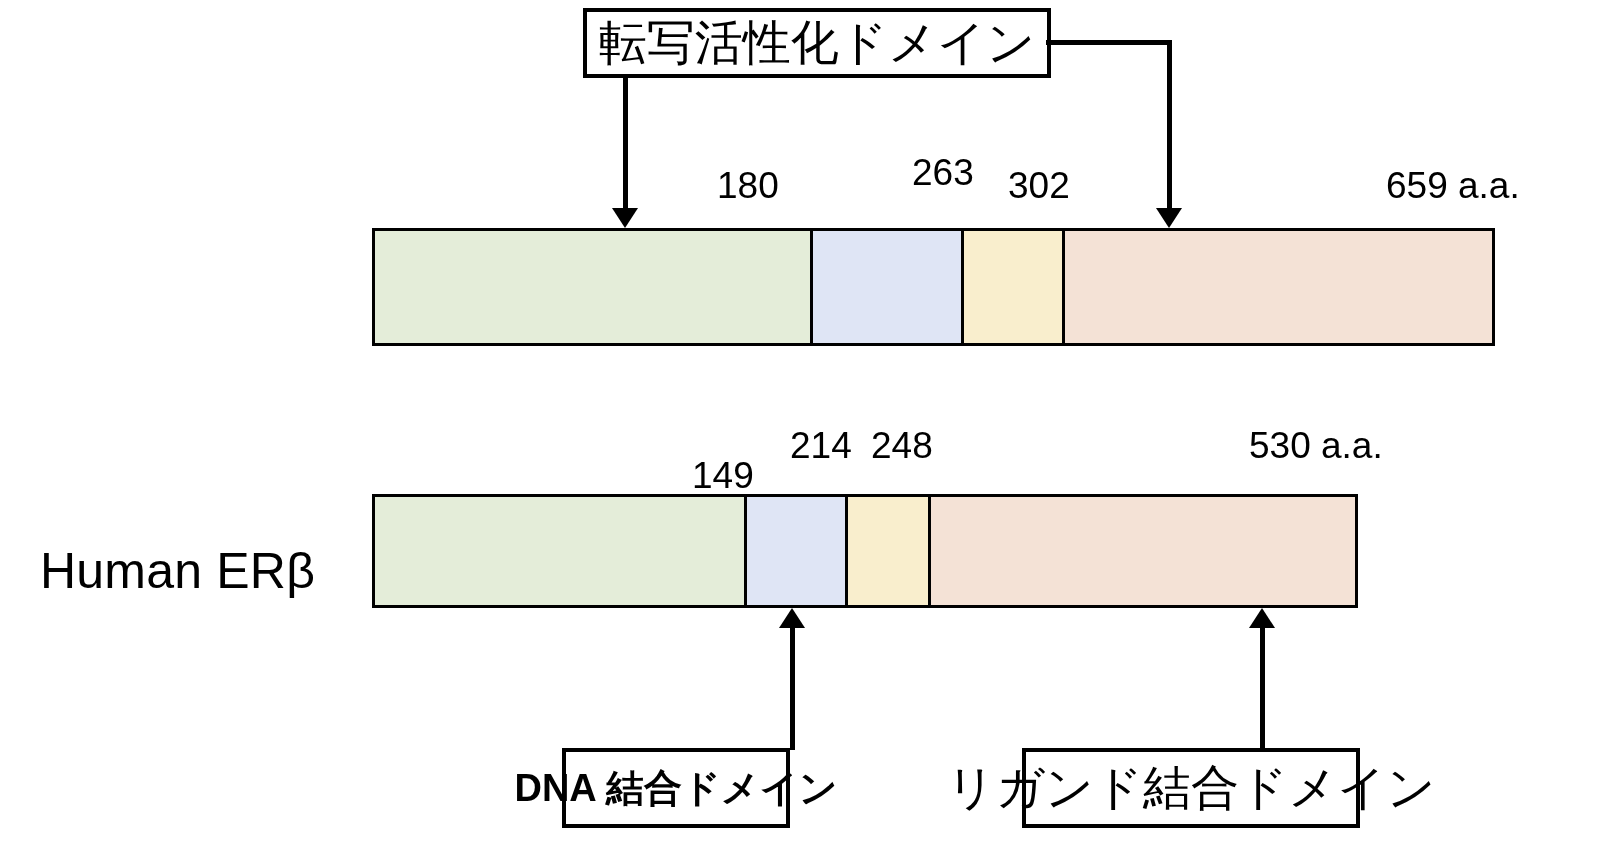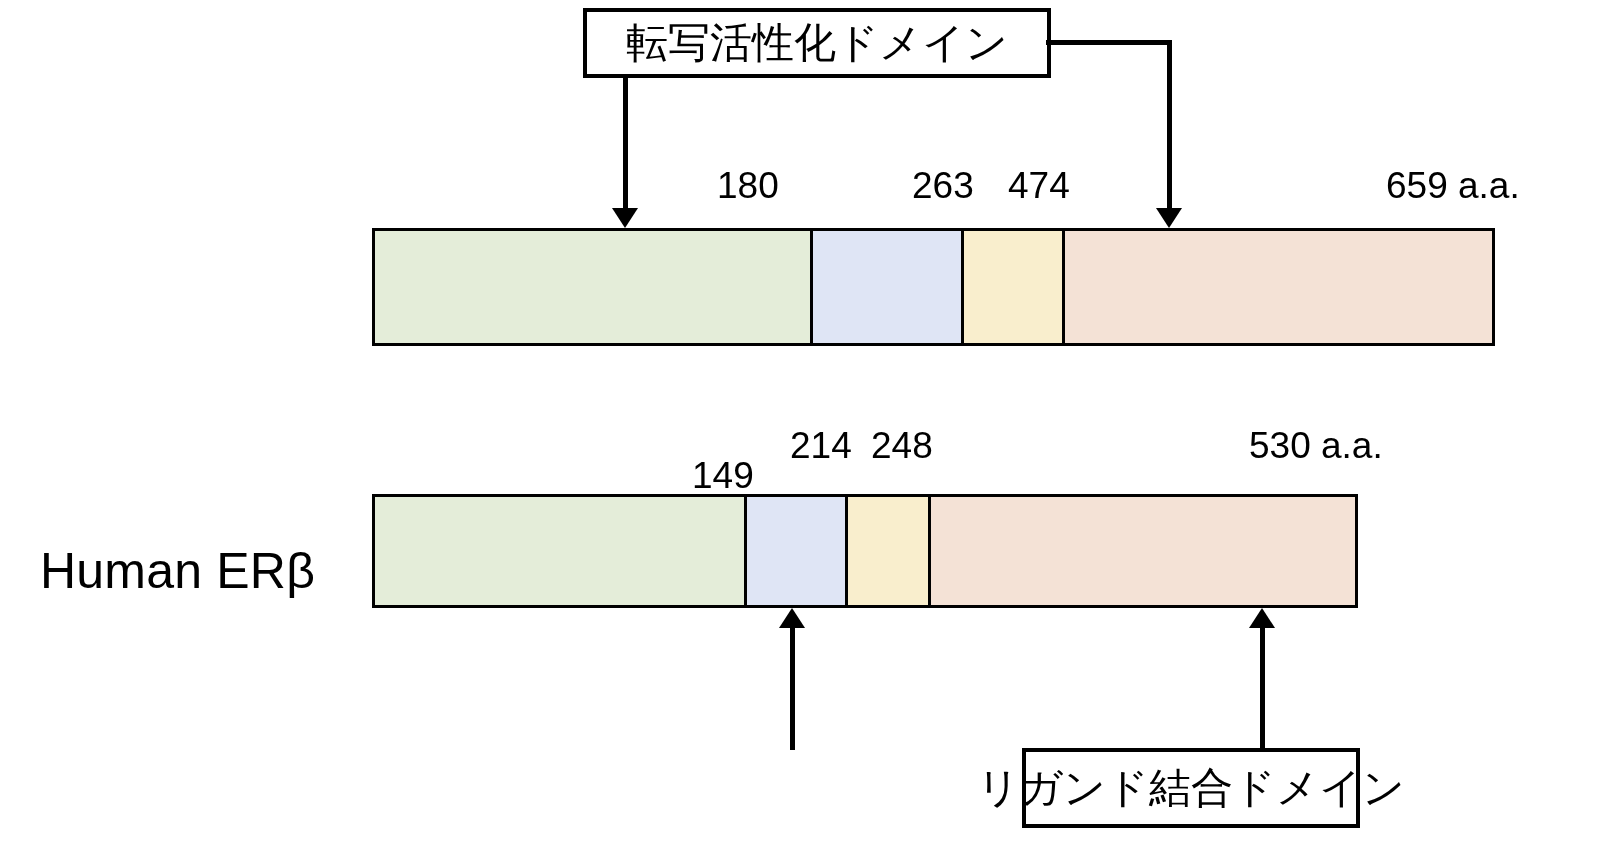--- a/index.html
+++ b/index.html
@@ -15,21 +15,21 @@
   
   .rowlabel{position:absolute;font-size:50px;line-height:1;white-space:nowrap;
             letter-spacing:.2px;}
 
   
   .num{position:absolute;font-size:37px;line-height:1;white-space:nowrap;}
 
   
   .callout{position:absolute;box-sizing:border-box;border:4px solid #000;
            background:#fff;display:flex;align-items:center;justify-content:center;
-           font-size:42px;white-space:nowrap;}
+           font-size:48px;white-space:nowrap;}
   .callout.bold{font-weight:bold;font-size:38px;}
 
   
   .vline{position:absolute;background:#000;width:5px;}
   .hline{position:absolute;background:#000;height:5px;}
   .arrowdown{position:absolute;width:0;height:0;
              border-left:13px solid transparent;border-right:13px solid transparent;
              border-top:20px solid #000;}
   .arrowup{position:absolute;width:0;height:0;
            border-left:13px solid transparent;border-right:13px solid transparent;
@@ -44,22 +44,22 @@
 
   <div class="vline" style="left:623px;top:78px;height:134px;"></div>
   <div class="arrowdown" style="left:612px;top:208px;"></div>
 
   <div class="hline" style="left:1046px;top:40px;width:126px;"></div>
   <div class="vline" style="left:1167px;top:40px;height:172px;"></div>
   <div class="arrowdown" style="left:1156px;top:208px;"></div>
 
 
   <div class="num" style="left:717px;top:167px;">180</div>
-  <div class="num" style="left:912px;top:167px;">263</div>
-  <div class="num" style="left:1008px;top:167px;">474</div>
+  <div class="num" style="left:912px;top:154px;">263</div>
+  <div class="num" style="left:1008px;top:167px;">302</div>
   <div class="num" style="left:1386px;top:167px;">659 a.a.</div>
 
   <div class="bar" style="left:372px;top:228px;width:1123px;height:118px;">
     <div class="seg" style="width:435px;background:#e4edd9;"></div>
     <div class="seg" style="width:151px;background:#dfe5f5;"></div>
     <div class="seg" style="width:101px;background:#f9eecd;"></div>
     <div class="seg" style="flex:1;background:#f4e2d6;"></div>
   </div>
 
   <div class="rowlabel" style="left:40px;top:514px;margin-top:32px;">Human ERβ</div>
@@ -71,18 +71,19 @@
 
   <div class="bar" style="left:372px;top:494px;width:986px;height:114px;">
     <div class="seg" style="width:369px;background:#e4edd9;"></div>
     <div class="seg" style="width:101px;background:#dfe5f5;"></div>
     <div class="seg" style="width:83px;background:#f9eecd;"></div>
     <div class="seg" style="flex:1;background:#f4e2d6;"></div>
   </div>
 
   <div class="vline" style="left:790px;top:628px;height:122px;"></div>
   <div class="arrowup" style="left:779px;top:608px;"></div>
+  <div class="callout bold" style="left:562px;top:748px;width:228px;height:80px;">DNA 結合ドメイン</div>
 
   <div class="vline" style="left:1260px;top:628px;height:122px;"></div>
   <div class="arrowup" style="left:1249px;top:608px;"></div>
   <div class="callout" style="left:1022px;top:748px;width:338px;height:80px;">リガンド結合ドメイン</div>
 
 </div>
 
 </body></html>

